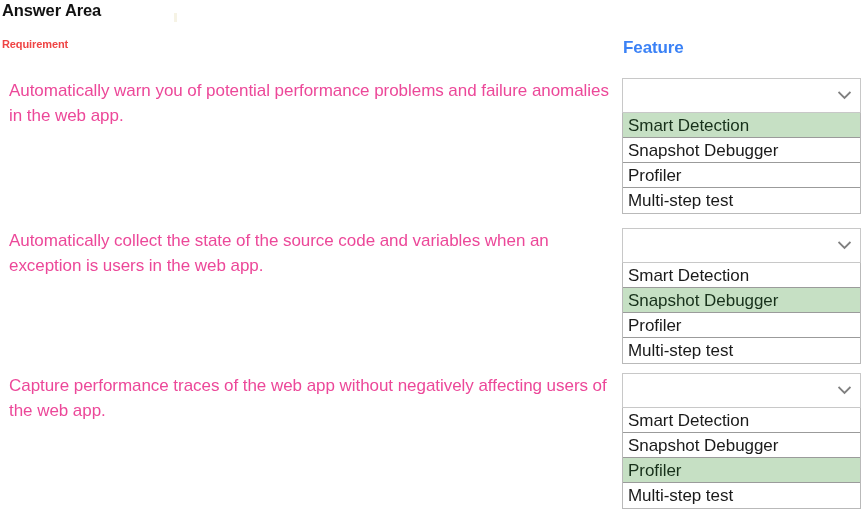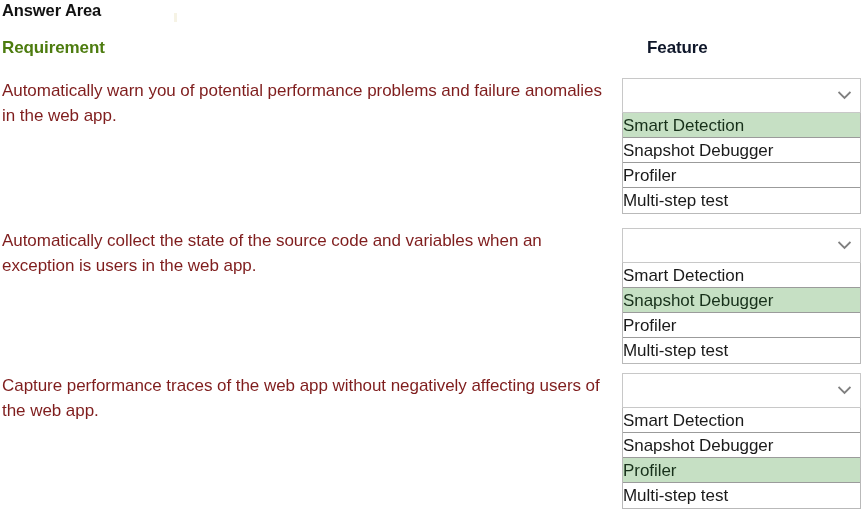--- a/index.html
+++ b/index.html
@@ -28,34 +28,33 @@
     top: 1px;
     font-size: 16.5px;
     font-weight: bold;
     letter-spacing: -0.1px;
     color: #111111;
   }
   .col-head-requirement {
     position: absolute;
     left: 2px;
     top: 38px;
-    font-size: 17px;
+    font-size: 11px;
     font-weight: bold;
     letter-spacing: -0.1px;
-    color: #4d7c0f;
+    color: #ef4444;
   }
   .col-head-feature {
     position: absolute;
     left: 623px;
     top: 38px;
     font-size: 17px;
     font-weight: bold;
     letter-spacing: -0.1px;
-    color: #0f172a;
-    margin-left: 24px;
+    color: #3b82f6;
   }
 
   
   .scan-artifact {
     position: absolute;
     left: 174px;
     top: 13px;
     width: 3px;
     height: 9px;
     background: #efe9cf;
@@ -67,26 +66,26 @@
     position: absolute;
     left: 0;
     width: 866px;
   }
   .row-1 { top: 78px; }
   .row-2 { top: 228px; }
   .row-3 { top: 373px; }
 
   .requirement-text {
     position: absolute;
-    left: 2px;
+    left: 9px;
     top: 0;
     width: 600px;
     font-size: 17px;
     line-height: 25px;
-    color: #7f1d1d;
+    color: #ec4899;
     letter-spacing: -0.05px;
   }
 
   
   .feature-control {
     position: absolute;
     left: 622px;
     top: 0;
     width: 239px;
   }
@@ -117,20 +116,21 @@
   .option-list {
     border: 1px solid #b9b9b9;
     border-top: none;
     background: #ffffff;
     box-sizing: border-box;
   }
   .option {
     position: relative;
     height: 25px;
     line-height: 25px;
+    padding-left: 5px;
     font-size: 17px;
     color: #1a1a1a;
     background: #ffffff;
     border-bottom: 1px solid #9b9b9b;
     box-sizing: border-box;
     white-space: nowrap;
     letter-spacing: -0.05px;
   }
   .option:last-child {
     border-bottom: none;

